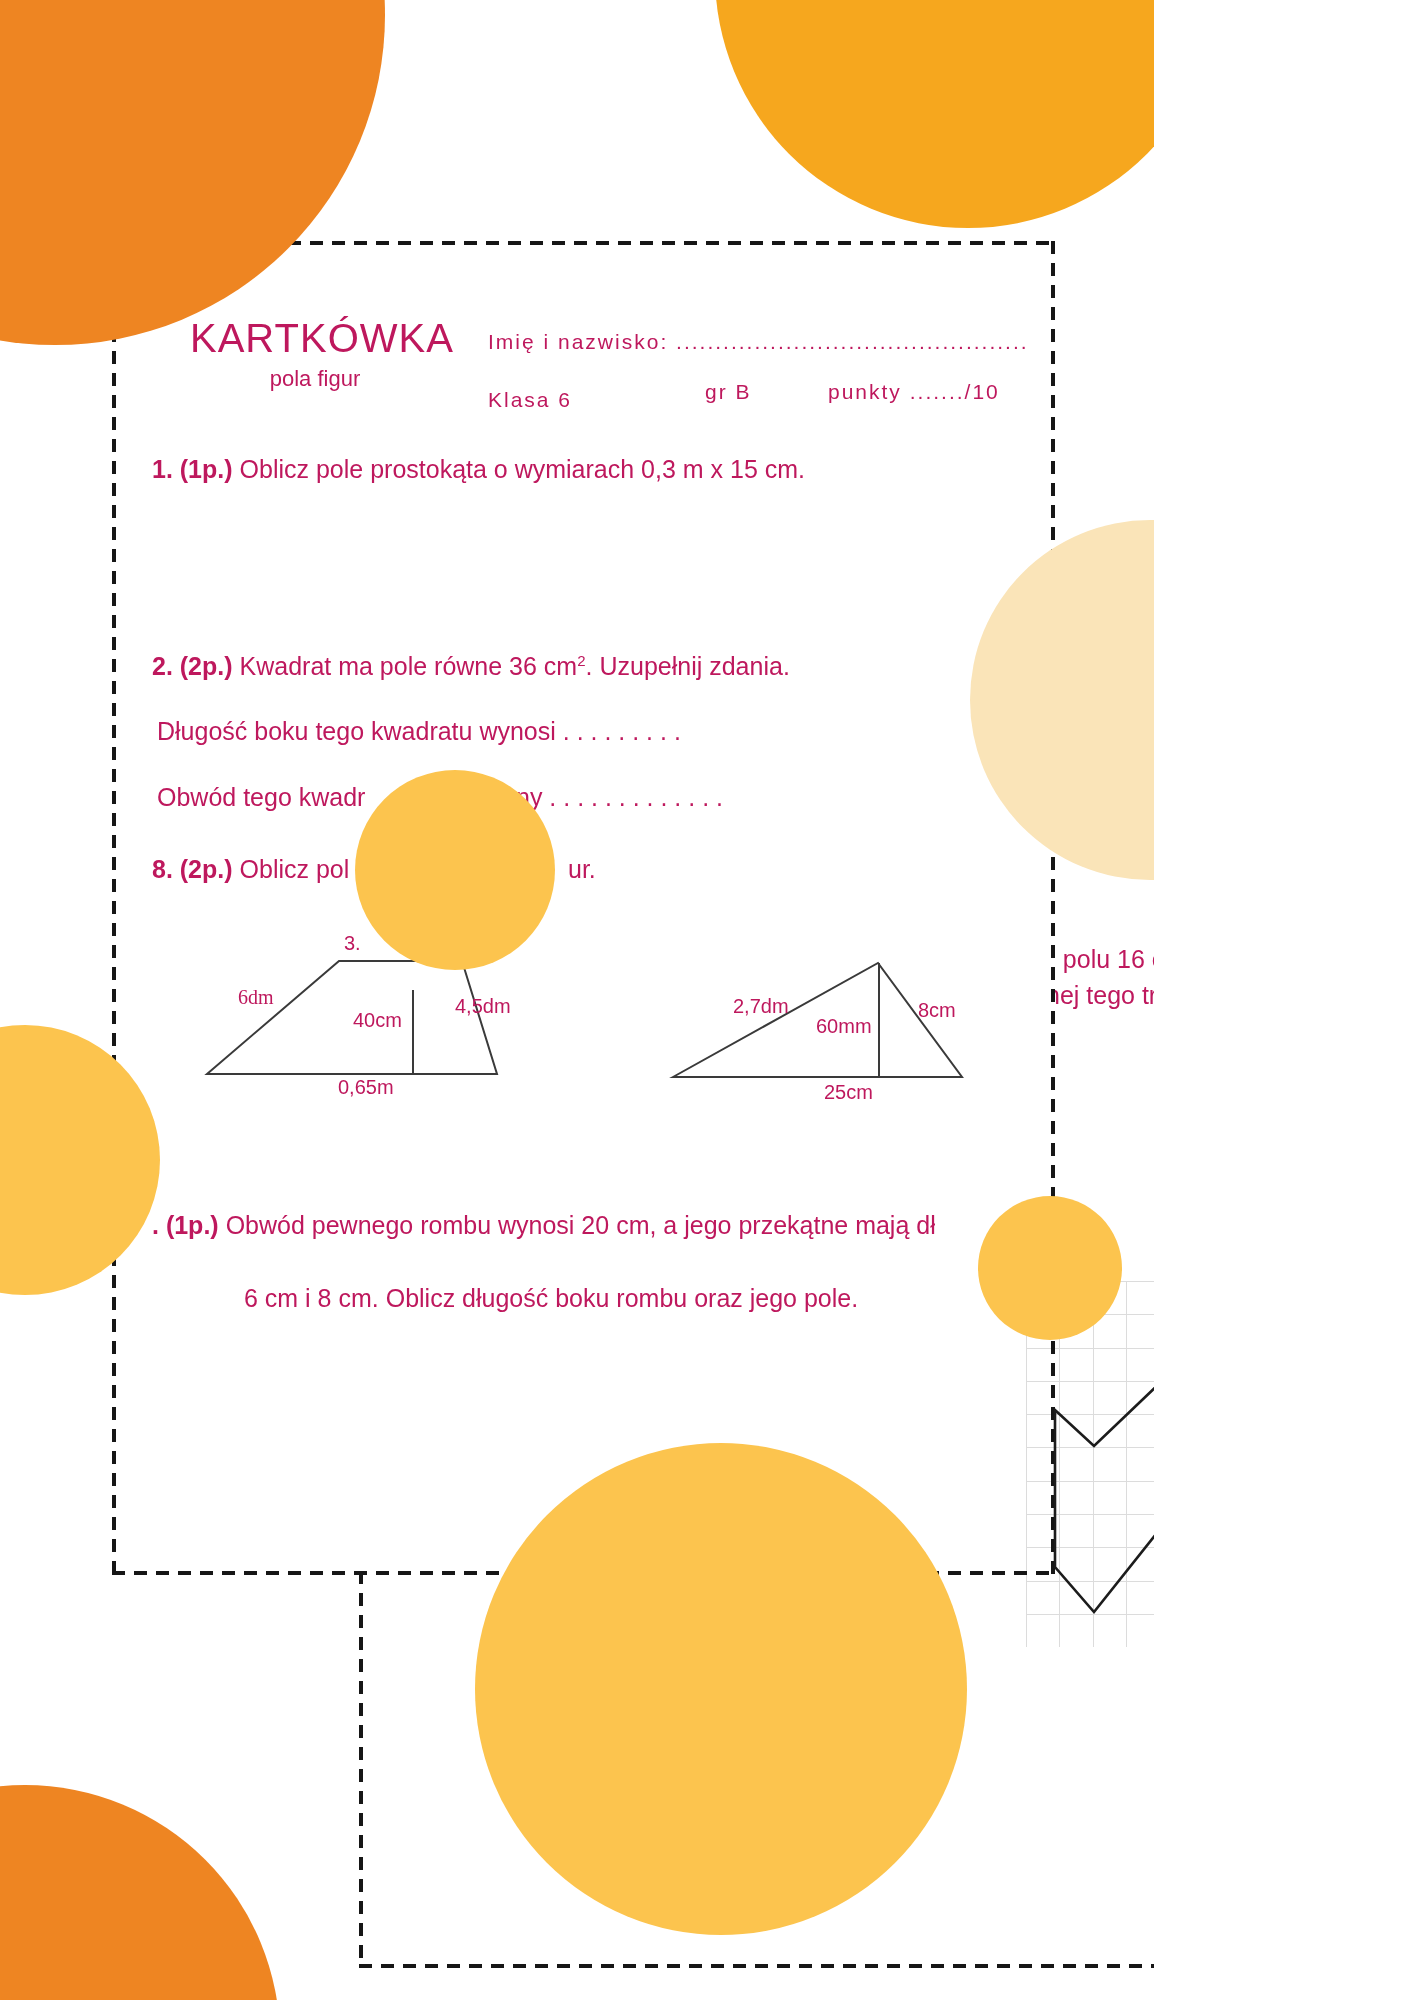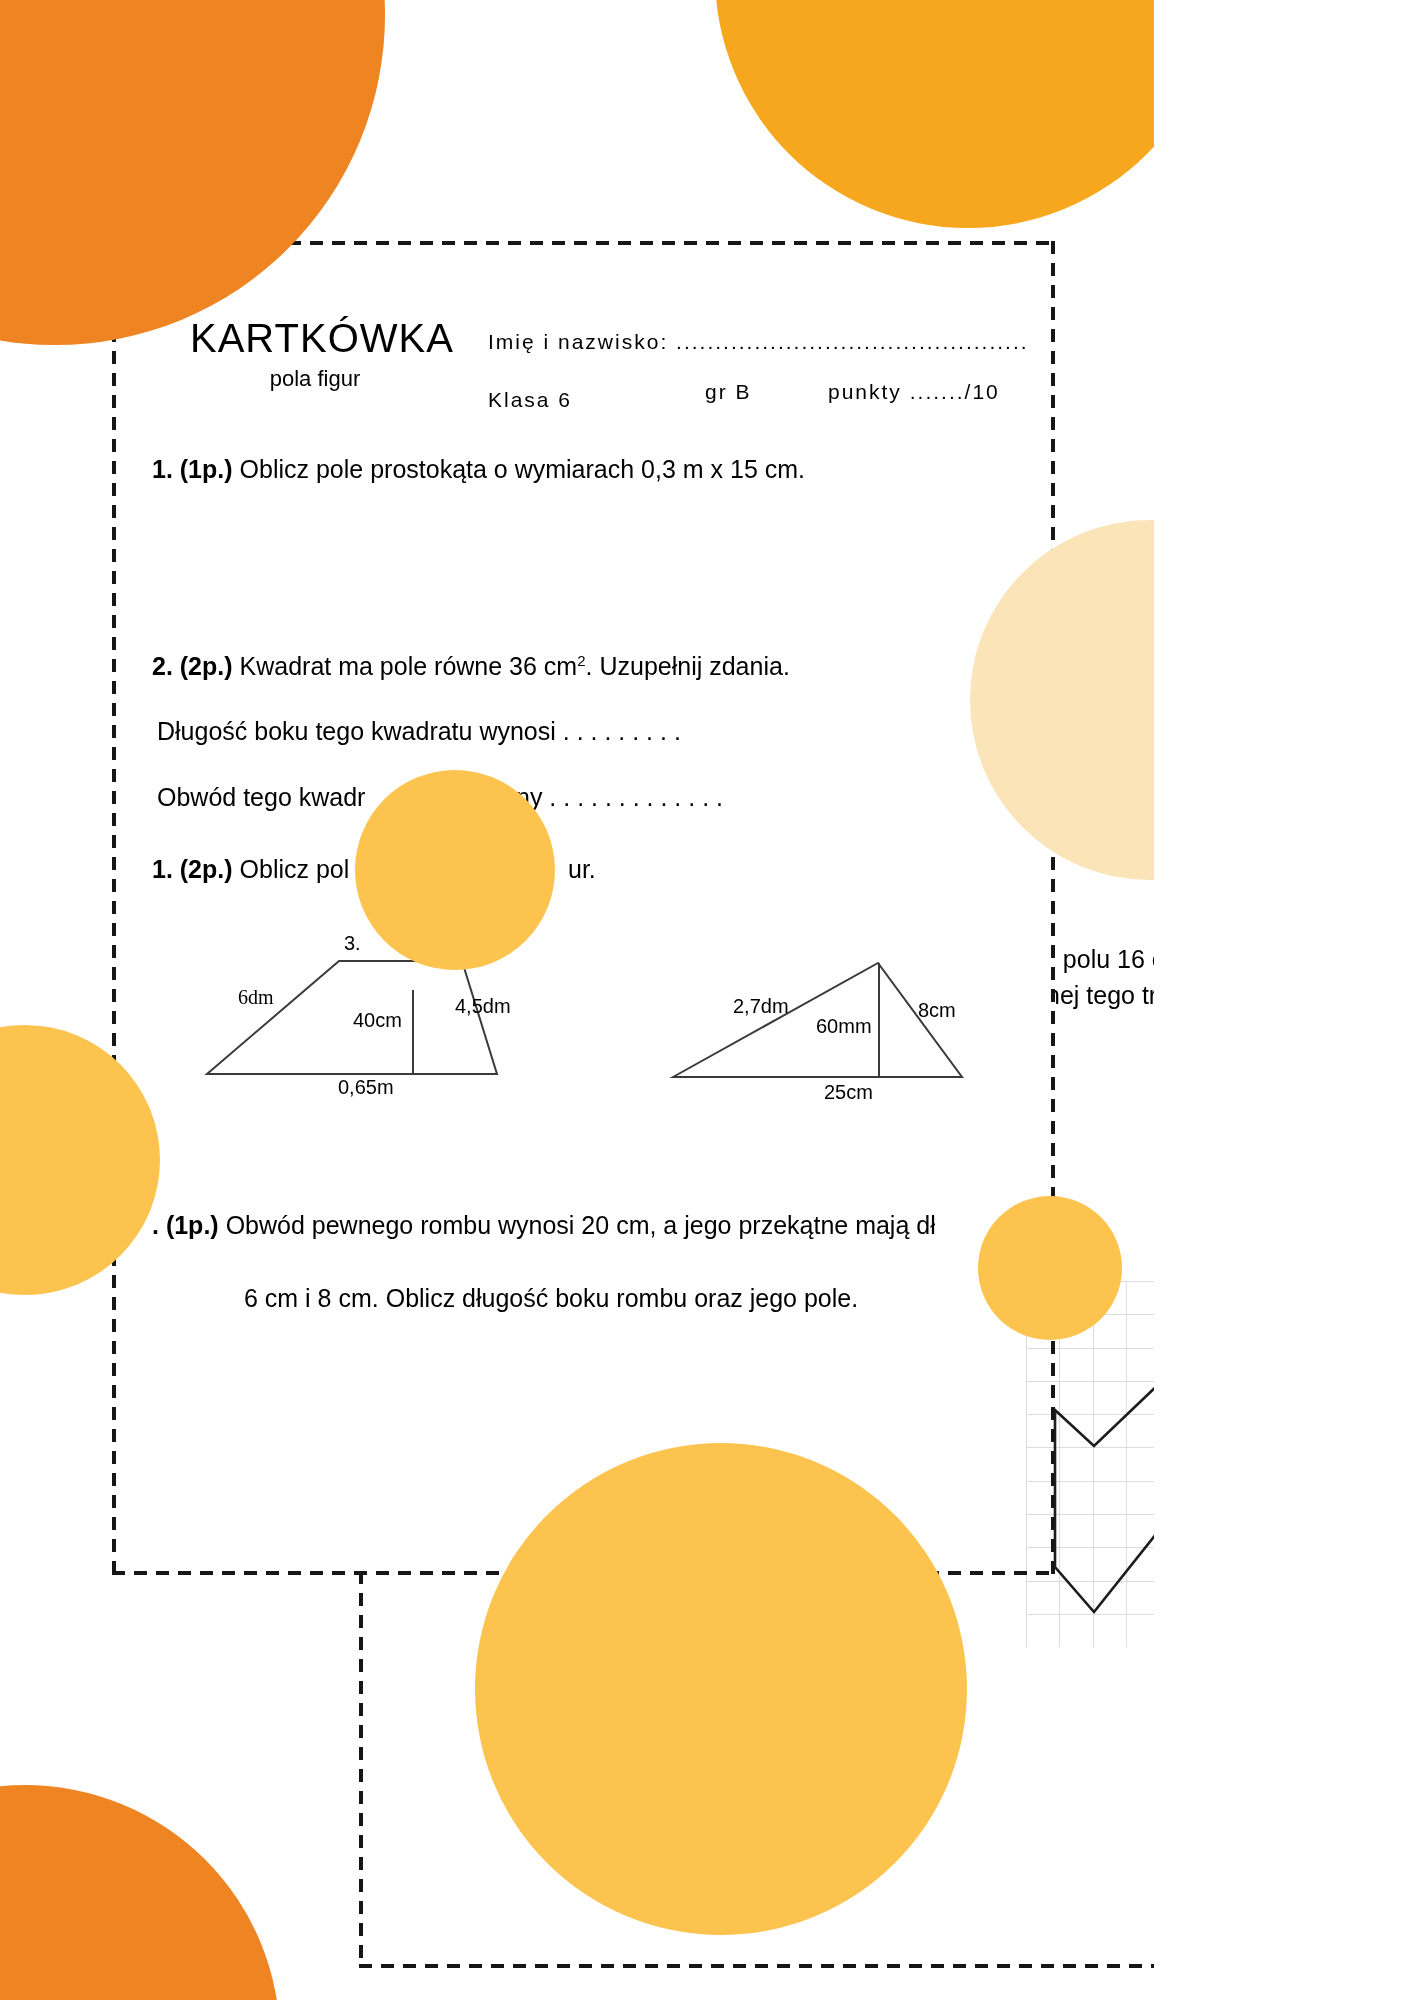--- a/index.html
+++ b/index.html
@@ -1,17 +1,17 @@
 <!DOCTYPE html>
 <html><head>
 <meta charset="utf-8">
 <style>
   html,body{margin:0;padding:0;background:#ffffff;}
   #page{position:relative;width:1154px;height:2000px;overflow:hidden;background:#fff;
-        font-family:"Liberation Sans","DejaVu Sans",sans-serif;color:#000000;}
+        font-family:"Liberation Sans","DejaVu Sans",sans-serif;color:#be185d;}
   .abs{position:absolute;}
   
   .hdash{height:4px;background:repeating-linear-gradient(to right,#161616 0 13px,transparent 13px 22px);z-index:20;}
   .vdash{width:4px;background:repeating-linear-gradient(to bottom,#161616 0 13px,transparent 13px 22px);z-index:20;}
   
   .circle{border-radius:50%;z-index:40;}
   
   .body-txt{font-size:25px;line-height:1.25;white-space:nowrap;z-index:30;}
   .blabel{font-weight:700;}
   .hdr{font-size:21px;letter-spacing:2px;white-space:nowrap;z-index:30;}
@@ -60,21 +60,21 @@
 
   <div class="abs body-txt" style="left:152px;top:651px;">
     <span class="blabel">2. (2p.)</span>
     <span><span>Kwadrat ma pole równe 36 cm</span><sup>2</sup><span>. Uzupełnij zdania.</span></span>
   </div>
   <div class="abs body-txt" style="left:157px;top:716px;">Długość boku tego kwadratu wynosi . . . . . . . . .</div>
   <div class="abs body-txt" style="left:157px;top:782px;">Obwód tego kwadr</div>
   <div class="abs body-txt" style="left:516px;top:782px;">ny . . . . . . . . . . . . .</div>
 
   <div class="abs body-txt" style="left:152px;top:854px;">
-    <span class="blabel">1. (2p.)</span>
+    <span class="blabel">8. (2p.)</span>
     <span>Oblicz pol</span>
   </div>
   <div class="abs body-txt" style="left:568px;top:854px;">ur.</div>
 
   <svg id="figures-svg" class="abs" width="860" height="175" viewBox="150 930 860 175">
     <g fill="none" stroke="#3a3a3a" stroke-width="2">
       <polygon points="207,1074 339,961 462,961 497,1074"></polygon>
       <line x1="413" y1="990" x2="413" y2="1074"></line>
       <polygon points="673,1077 878,963 962,1077"></polygon>
       <line x1="879" y1="963" x2="879" y2="1077"></line>

